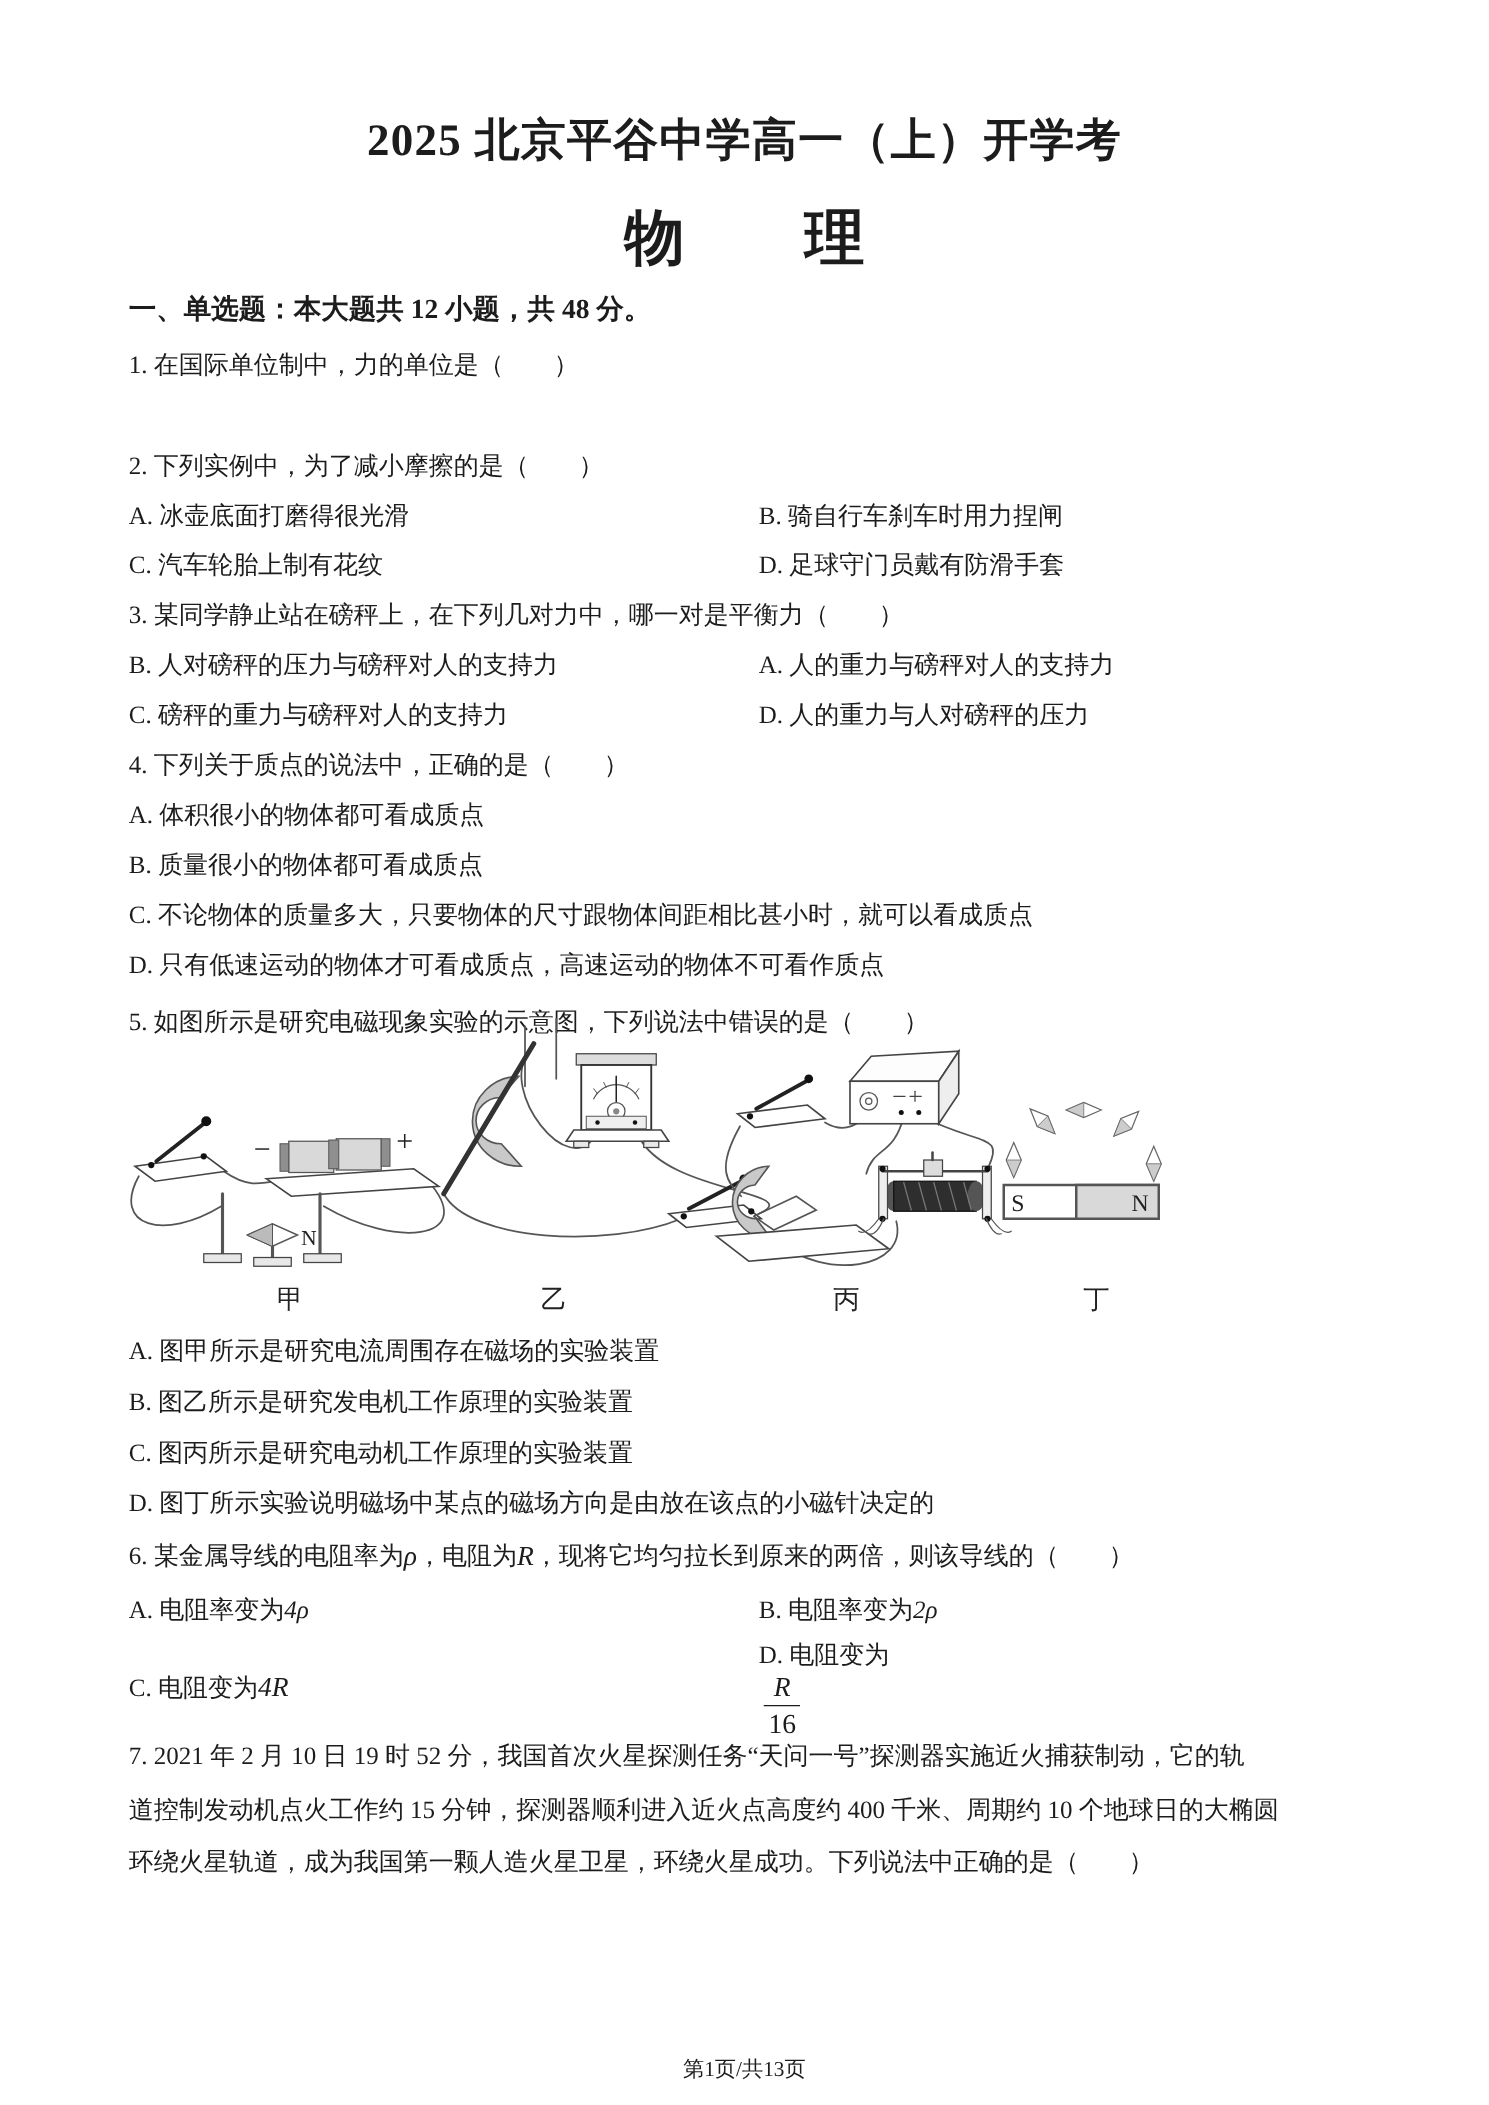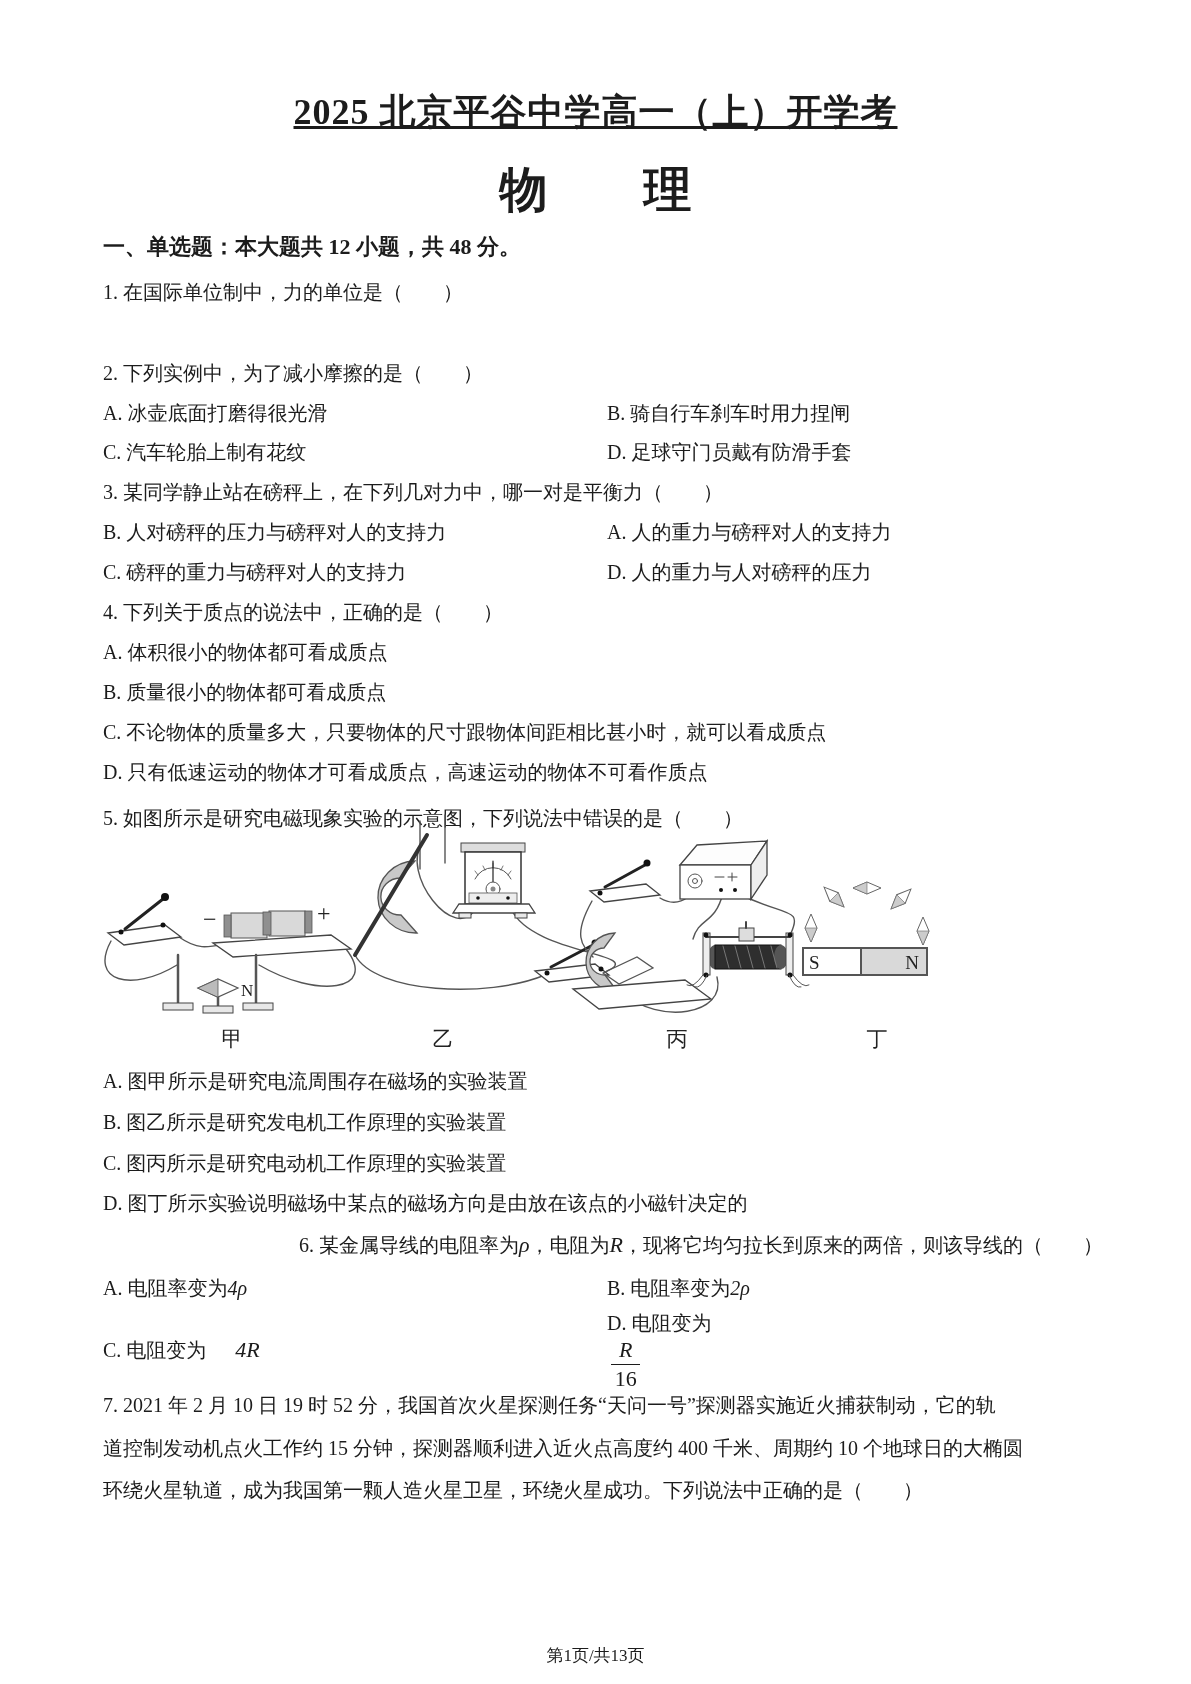--- a/index.html
+++ b/index.html
@@ -1,33 +1,33 @@
 <!DOCTYPE html>
 <html><head>
 <meta charset="utf-8">
 <style>
   html,body{margin:0;padding:0;background:#ffffff;}
   .page{position:relative;width:1191px;height:1684px;background:#fff;overflow:hidden;
         font-family:"Liberation Serif","DejaVu Serif",serif;color:#1c1c1c;}
   .center-line{position:absolute;left:0;width:1191px;text-align:center;white-space:pre;}
-  .doc-title{top:88px;font-size:36px;font-weight:bold;letter-spacing:1px;text-decoration:underline;}
+  .doc-title{top:88px;font-size:36px;font-weight:bold;letter-spacing:1px;}
   .doc-subject{top:158px;font-size:48px;font-weight:bold;}
   .line{position:absolute;left:103px;width:1000px;height:42px;line-height:42px;
         font-size:20px;white-space:pre;}
   .bold{font-weight:bold;font-size:22px;}
   .row4{position:absolute;left:103px;width:1000px;height:42px;display:grid;
         grid-template-columns:254px 250px 246px 1fr;}
   .row4 span{line-height:42px;font-size:20px;white-space:pre;}
   .row2{position:absolute;left:103px;width:1000px;height:42px;display:grid;
         grid-template-columns:504px 1fr;}
   .row2 span{line-height:42px;font-size:20px;white-space:pre;}
-  .mathline{display:flex;align-items:center;justify-content:flex-end;}
+  .mathline{display:flex;align-items:center;}
   .math{font-style:italic;font-size:22px;font-family:"Liberation Serif",serif;}
   .rowCD{position:absolute;left:103px;width:1000px;height:76px;display:flex;align-items:center;}
-  .colA{width:504px;display:flex;align-items:center;white-space:pre;font-size:20px;gap:29px;}
+  .colA{width:504px;display:flex;align-items:center;white-space:pre;font-size:20px;}
   .colB{display:flex;align-items:flex-start;white-space:pre;font-size:20px;flex-direction:column;}
   .frac{display:inline-flex;flex-direction:column;align-items:center;vertical-align:middle;
         margin-left:4px;line-height:1;}
   .frac .num{display:block;border-bottom:1.5px solid #1c1c1c;padding:2px 8px 3px;
         font-style:italic;font-size:22px;}
   .frac .den{display:block;padding-top:3px;font-size:22px;}
   .footer{position:absolute;left:0;top:1644px;width:1191px;text-align:center;
         font-size:17px;white-space:pre;}
   svg .comp{fill:#fff;stroke:#444;stroke-width:1.3px;}
   svg .wire{fill:none;stroke:#555;stroke-width:1.4px;}

